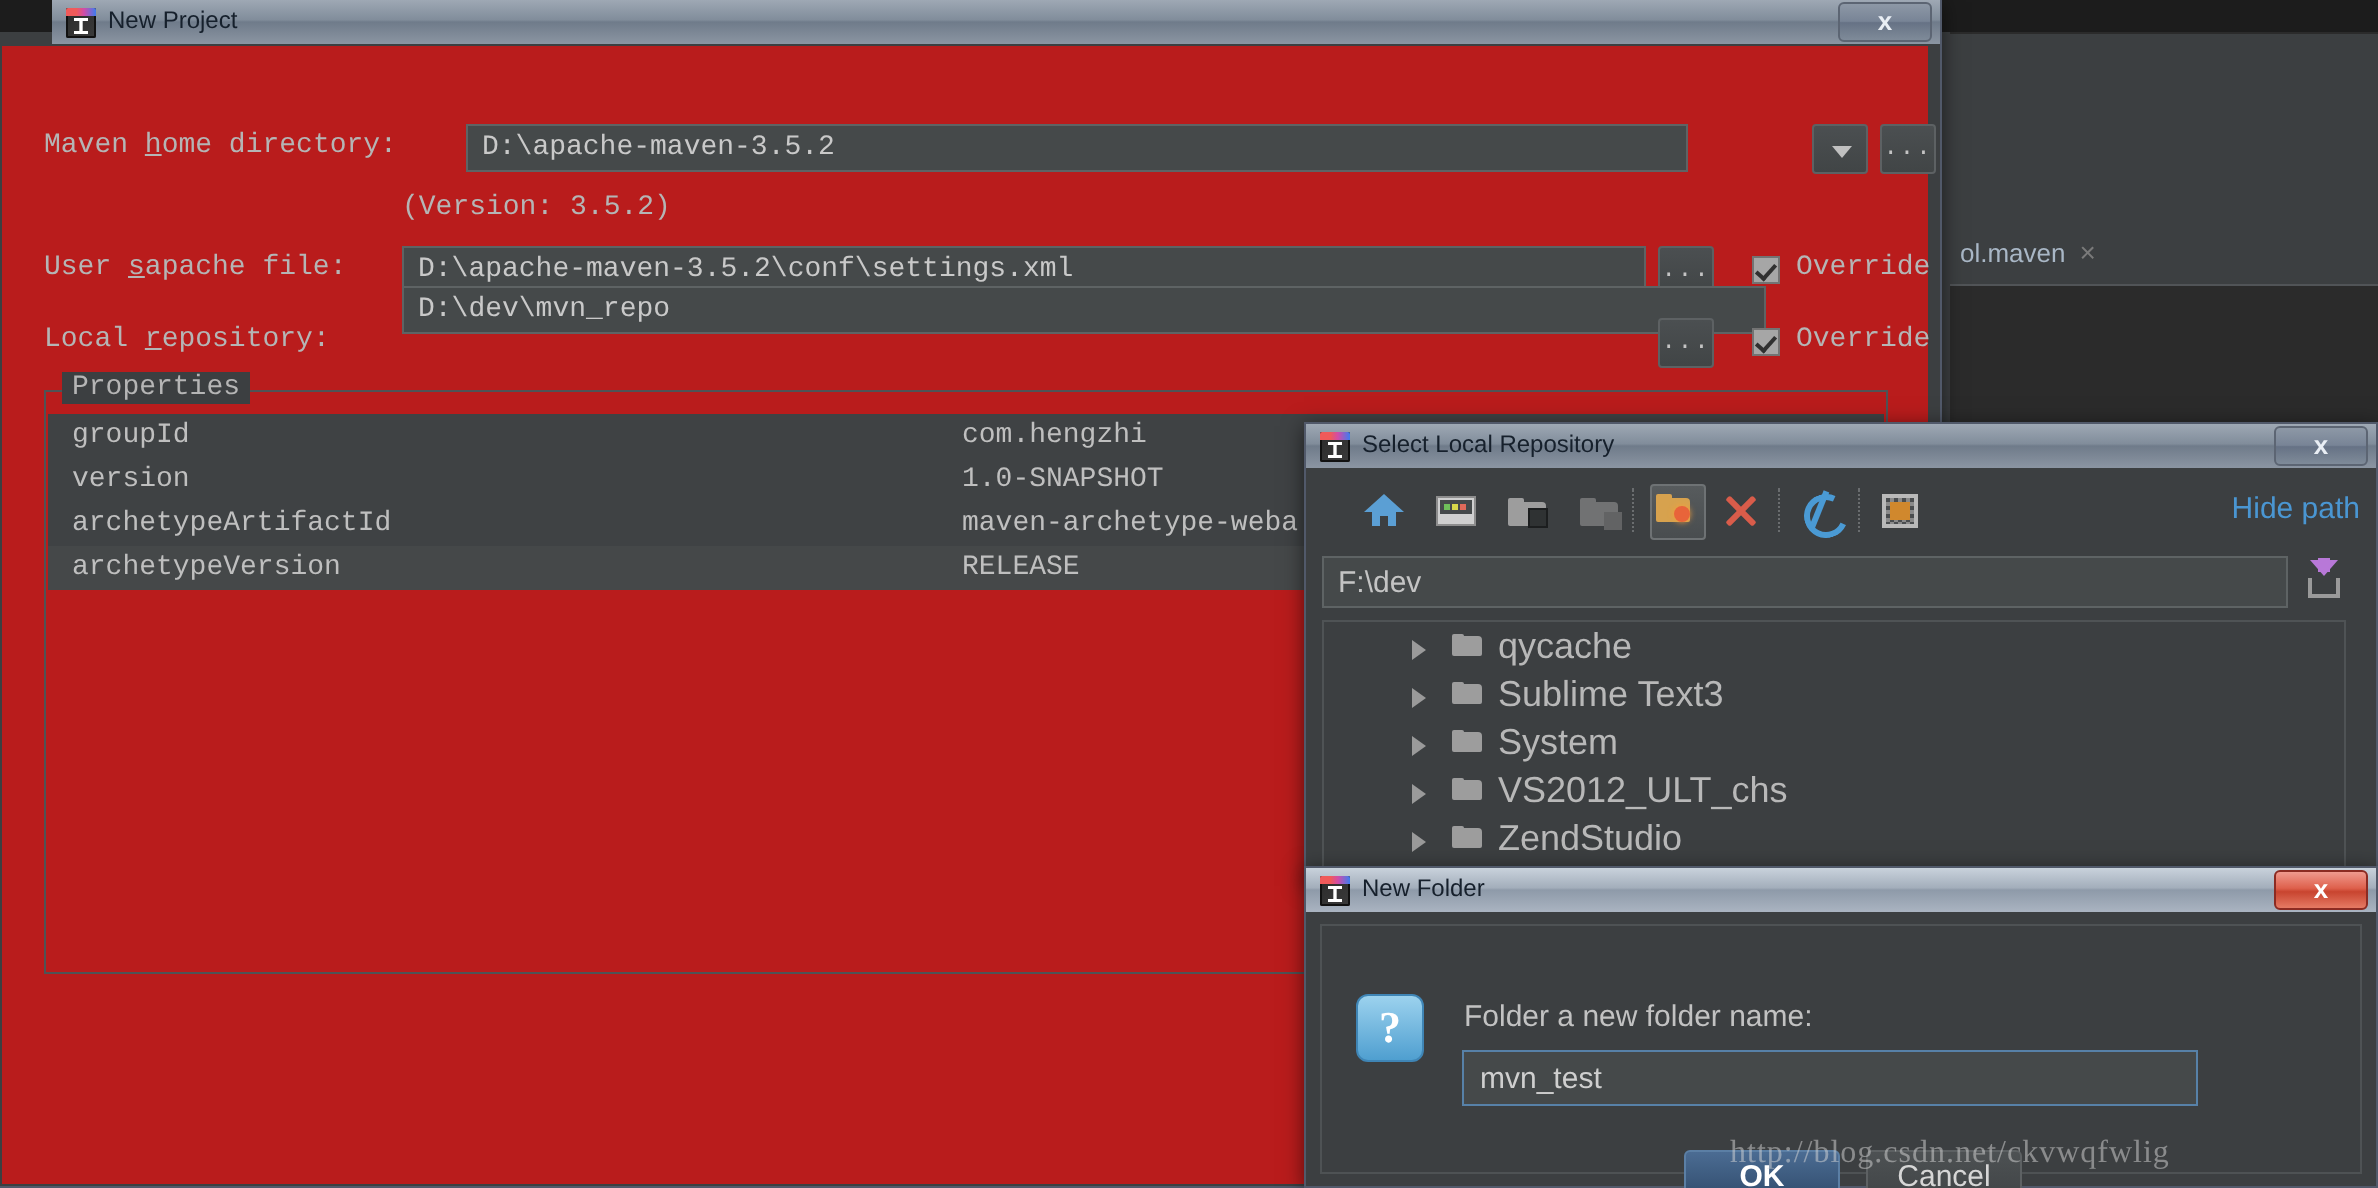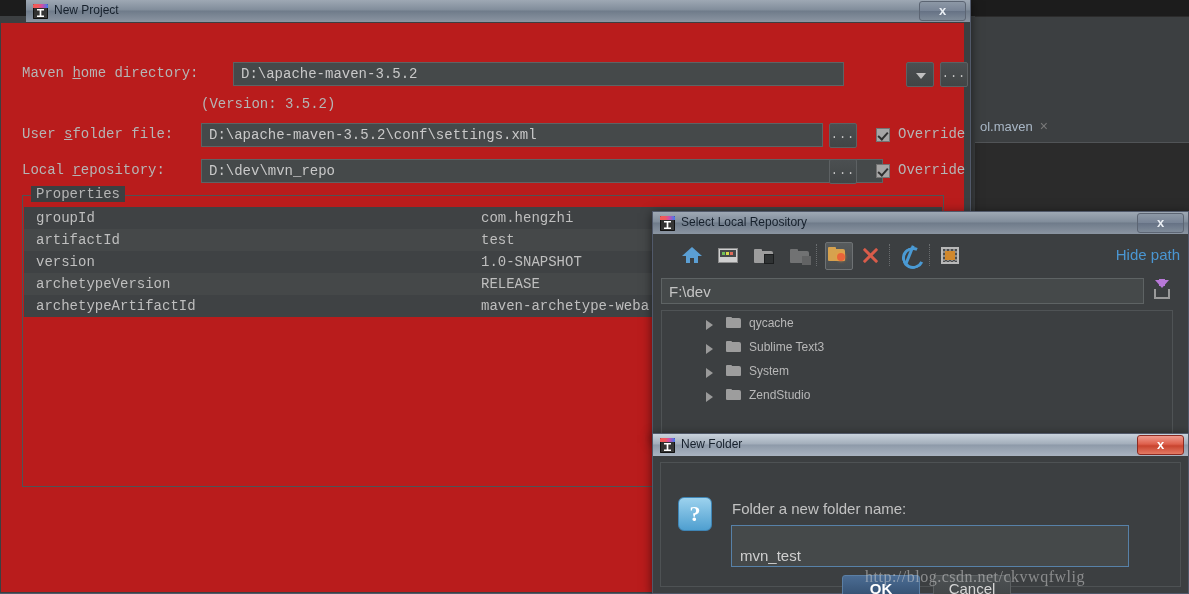--- a/index.html
+++ b/index.html
@@ -381,21 +381,21 @@
   }
   #sr-tree {
     position: absolute; left: 8px; top: 76px; width: 512px; height: 126px;
     background: #3c3f41;
     border: 1px solid #4f5355;
     box-sizing: border-box;
     overflow: hidden;
   }
   .tree-row {
     position: relative; height: 24px; line-height: 24px;
-    font-size: 12px; color: #b8b8b8;
+    font-size: 18px; color: #b8b8b8;
     padding-left: 40px;
     white-space: nowrap;
   }
   .tree-arrow {
     position: absolute; left: 44px; top: 9px;
     width: 0; height: 0;
     border-top: 5px solid transparent;
     border-bottom: 5px solid transparent;
     border-left: 7px solid #9a9a9a;
   }
@@ -432,26 +432,26 @@
     position: absolute; left: 0; top: 0; width: 100%;
     text-align: center; line-height: 32px;
     color: #ffffff; font-size: 22px; font-weight: bold;
     font-family: "Liberation Serif", serif;
   }
   #nf-prompt {
     position: absolute; left: 71px; top: 37px;
     font-size: 15px; color: #c2c2c2; white-space: nowrap;
   }
   #nf-input {
-    position: absolute; left: 70px; top: 62px; width: 398px; height: 28px;
+    position: absolute; left: 70px; top: 62px; width: 368px; height: 28px;
     background: #45494a;
     border: 1px solid #5781a8;
     box-sizing: border-box;
     color: #cfcfcf; font-size: 15px;
-    padding: 20px 8px; line-height: 20px;
+    padding: 4px 8px; line-height: 20px;
   }
   #nf-ok {
     position: absolute; left: 181px; top: 112px; width: 78px; height: 27px;
     background: linear-gradient(#4b6c93, #2f4a6a);
     border: 1px solid #5b7fa5; border-radius: 3px;
     box-sizing: border-box;
     color: #ffffff; font-size: 15px; font-weight: bold;
     text-align: center; line-height: 25px;
   }
   #nf-cancel {
@@ -512,57 +512,53 @@
       </div>
       <div class="np-field" style="left:200px; top:39px; width:611px;margin-left:32px;">D:\apache-maven-3.5.2</div>
       <div class="np-btn" id="np-dropdown-btn">
         <div class="tri"></div>
       </div>
       <div class="np-btn dots" style="left:939px; top:39px; width:28px; height:25px;">...</div>
 
       <div class="np-label" style="left:200px; top:73px; font-size:14px;">(Version: 3.5.2)</div>
 
       <div class="np-label" style="left:21px; top:103px;">
-        <span>User </span><u>s</u><span>folder file:</span>
+        <span>User </span><u>s</u><span>apache file:</span>
       </div>
       <div class="np-field" style="left:200px; top:100px; width:622px;">D:\apache-maven-3.5.2\conf\settings.xml</div>
       <div class="np-btn dots" style="left:828px; top:100px; width:28px; height:25px;">...</div>
       <div class="chk" style="left:875px; top:105px;"></div>
       <div class="chk-label" style="left:897px; top:103px;">Override</div>
 
       <div class="np-label" style="left:21px; top:139px;">
         <span>Local </span><u>r</u><span>epository:</span>
       </div>
-      <div class="np-field" style="left:200px; top:136px; width:682px;">D:\dev\mvn_repo</div>
+      <div class="np-field" style="left:200px; top:120px; width:682px;">D:\dev\mvn_repo</div>
       <div class="np-btn dots" style="left:828px; top:136px; width:28px; height:25px;">...</div>
       <div class="chk" style="left:875px; top:141px;"></div>
       <div class="chk-label" style="left:897px; top:139px;">Override</div>
 
       <div id="np-props-group">
         <div id="np-props-legend">Properties</div>
         <div id="np-props-table">
           <div class="prop-row odd">
             <span class="prop-key">groupId</span>
             <span class="prop-val">com.hengzhi</span>
           </div>
-          <div class="prop-row even">
-            <span class="prop-key">artifactId</span>
-            <span class="prop-val">test</span>
-          </div>
           <div class="prop-row odd">
             <span class="prop-key">version</span>
             <span class="prop-val">1.0-SNAPSHOT</span>
           </div>
+          <div class="prop-row odd">
+            <span class="prop-key">archetypeArtifactId</span>
+            <span class="prop-val">maven-archetype-weba</span>
+          </div>
           <div class="prop-row even">
             <span class="prop-key">archetypeVersion</span>
             <span class="prop-val">RELEASE</span>
-          </div>
-          <div class="prop-row odd">
-            <span class="prop-key">archetypeArtifactId</span>
-            <span class="prop-val">maven-archetype-weba</span>
           </div>
         </div>
       </div>
       <div id="np-add-icon"></div>
 
     </div>
   </div>
 </div>
 
 <div class="win" id="select-repo">
@@ -656,20 +652,28 @@
             <span class="f"></span>
           </span>
         <span class="tree-label">System</span>
       </div>
       <div class="tree-row">
         <span class="tree-arrow"></span>
         <span class="tree-folder">
             <span class="t"></span>
             <span class="f"></span>
           </span>
+        <span class="tree-label">VS2012_ULT_chs</span>
+      </div>
+      <div class="tree-row">
+        <span class="tree-arrow"></span>
+        <span class="tree-folder">
+            <span class="t"></span>
+            <span class="f"></span>
+          </span>
         <span class="tree-label">ZendStudio</span>
       </div>
     </div>
     <div id="sr-scrollbar"></div>
   </div>
 </div>
 
 <div class="win" id="new-folder">
   <div class="win-titlebar active">
     <div class="win-appicon">

